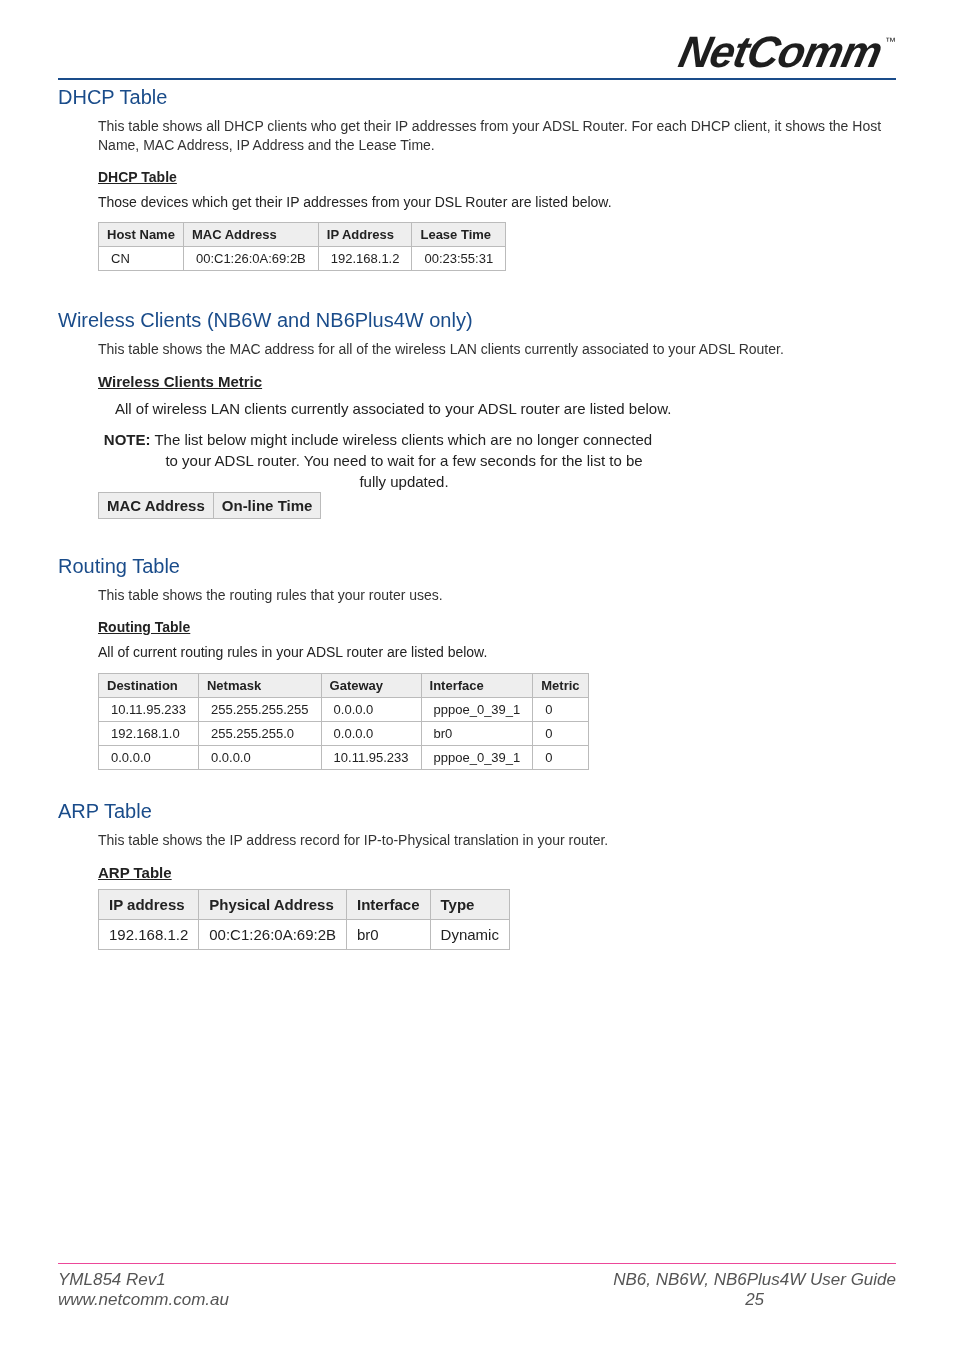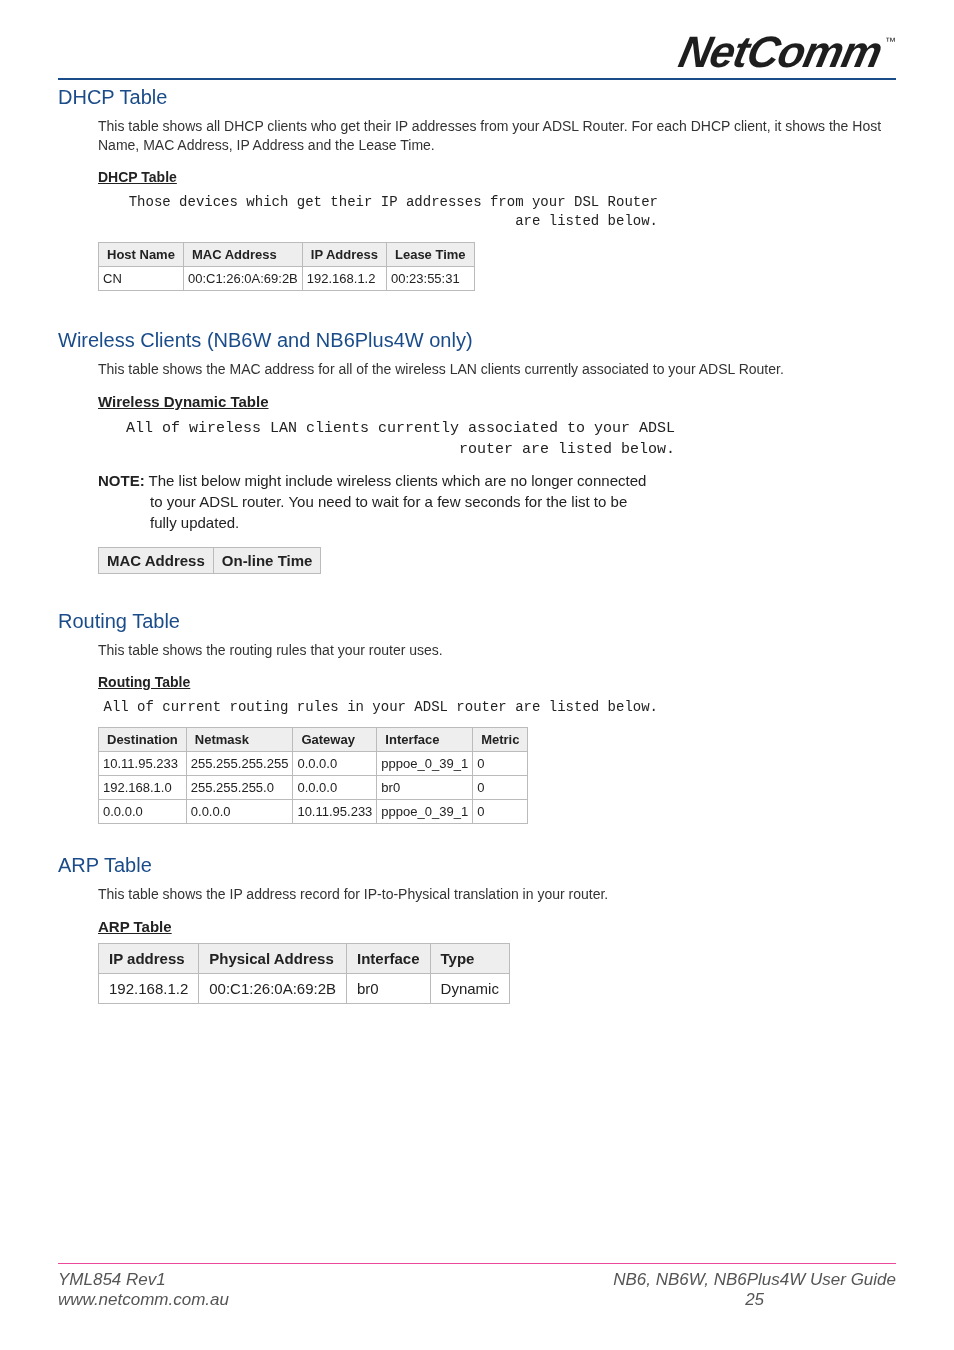--- a/index.html
+++ b/index.html
@@ -54,52 +54,51 @@
   }
   .ss-title {
     font-size: 14px;
     font-weight: bold;
     text-decoration: underline;
     font-family: Verdana, Arial, sans-serif;
     margin-bottom: 8px;
   }
   .ss-desc {
     font-size: 14px;
-    font-family: Liberation Mono, monospace;
+    font-family: Liberation Sans, sans-serif;
     line-height: 1.4;
     max-width: 560px;
     margin-bottom: 10px;
-    text-align: right;
   }
   .ss-note {
     font-size: 14px;
     font-family: Verdana, Arial, sans-serif;
     line-height: 1.4;
     max-width: 560px;
-    margin-bottom: 14px;
     padding-left: 52px;
     text-indent: -52px;
+    text-align: center;
   }
   .ss-note b { font-weight: bold; }
   table.ss-table {
     border-collapse: collapse;
     font-family: Verdana, Arial, sans-serif;
     font-size: 13px;
     margin-bottom: 4px;
   }
   table.ss-table th {
     background: #eeeeee;
     border: 1px solid #bbb;
     padding: 4px 8px;
     text-align: left;
     font-weight: bold;
   }
   table.ss-table td {
     border: 1px solid #bbb;
-    padding: 4px 4px;
+    padding: 4px 12px;
     text-align: left;
   }
   table.arp-table th, table.arp-table td { padding: 6px 10px; font-size: 15px;}
   .footer {
     position: absolute;
     bottom: 40px;
     left: 58px;
     right: 58px;
     border-top: 1px solid #ec4899;
     padding-top: 6px;
@@ -143,21 +142,21 @@
       <td>192.168.1.2</td>
       <td>00:23:55:31</td>
     </tr>
   </tbody>
     </table>
 </div>
 
 <h2 class="section mt">Wireless Clients (NB6W and NB6Plus4W only)</h2>
 <p class="body">This table shows the MAC address for all of the wireless LAN clients currently associated to your ADSL Router.</p>
 <div class="ss">
-  <div class="ss-title" style="font-size:15px;">Wireless Dynamic Table</div>
+  <div class="ss-title" style="font-size:15px;">Wireless Clients Metric</div>
   <div class="ss-desc" style="font-size:15px;margin-left:17px;">All of wireless LAN clients currently associated to your ADSL router are listed below.</div>
   <div class="ss-note" style="font-size:15px;">
     <b>NOTE:</b><span> The list below might include wireless clients which are no longer connected to your ADSL router. You need to wait for a few seconds for the list to be fully updated.</span>
   </div>
   <table class="ss-table" style="font-size:15px;">
     <tbody>
         <tr>
       <th>MAC Address</th>
       <th>On-line Time</th>
     </tr>

